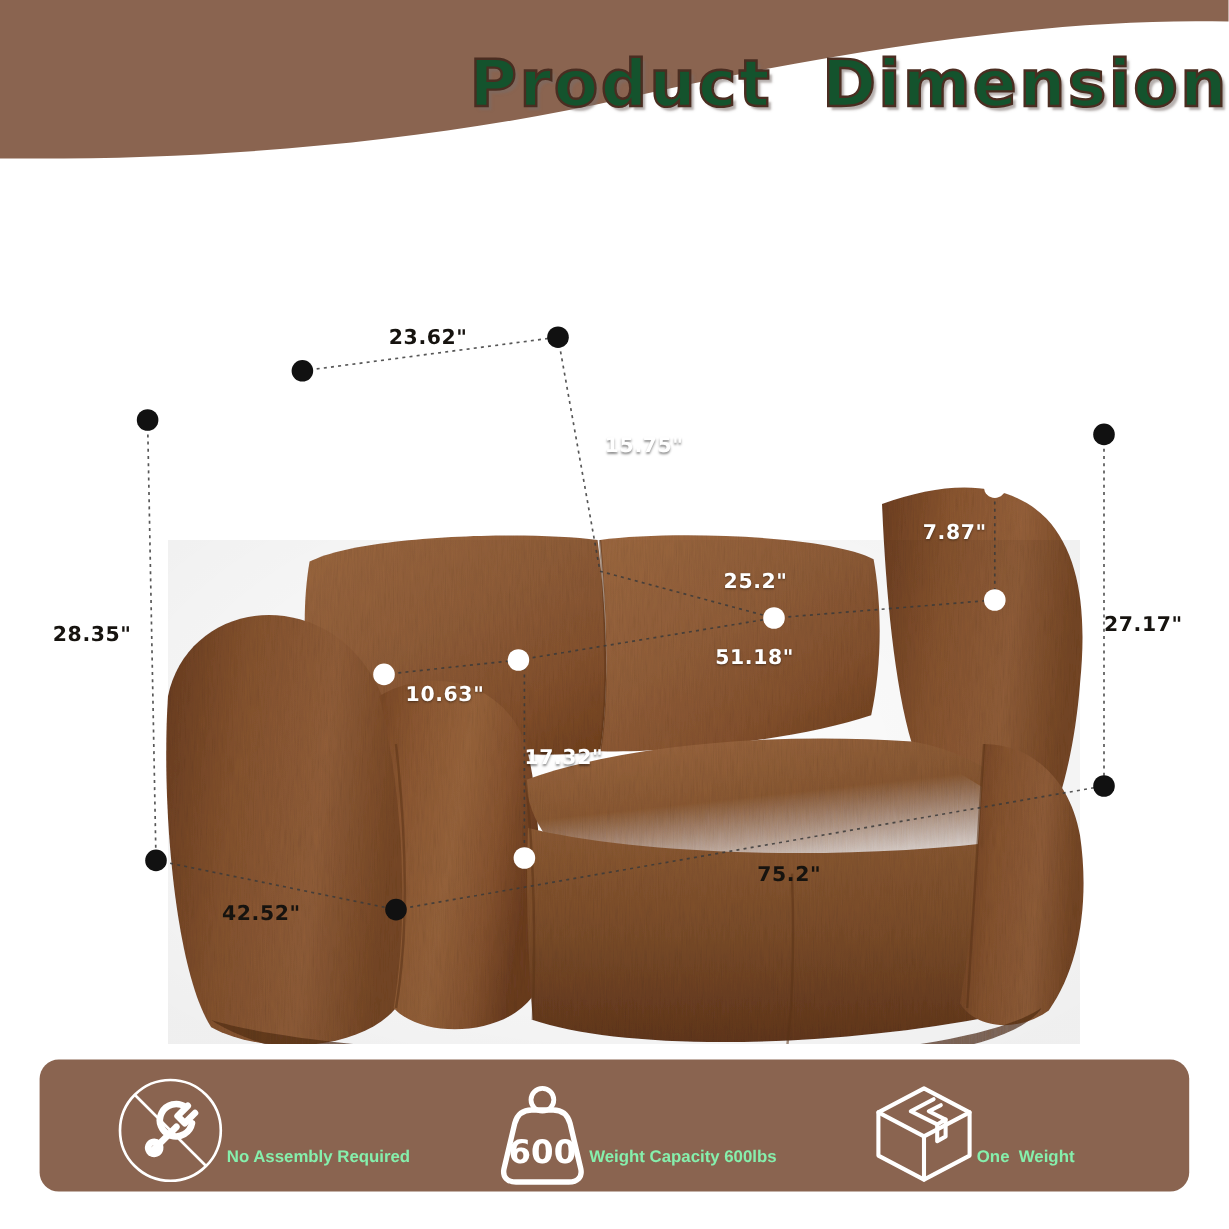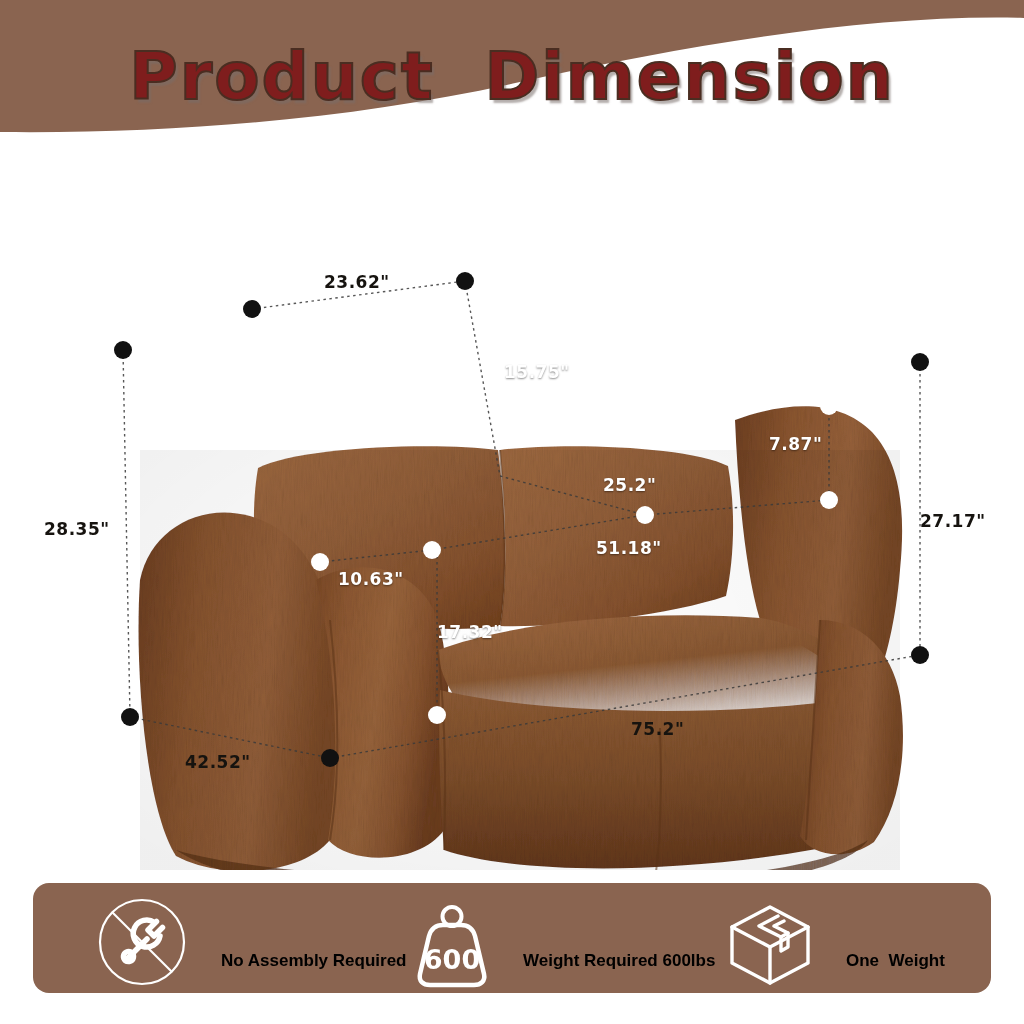--- a/index.html
+++ b/index.html
@@ -10,25 +10,25 @@
     overflow:hidden;
     position:relative;
   }
   #page{position:relative;width:1024px;height:1024px;background:#fff;overflow:hidden;}
 
   
   #header{position:absolute;left:0;top:0;width:1024px;height:145px;}
   #header svg{position:absolute;left:0;top:0;}
   #title{
     position:absolute;left:0;top:38px;width:1024px;
-    text-align:center;
+    text-align:right;
     font-family:"DejaVu Sans", sans-serif;
-    font-size:66px;font-weight:bold;
+    font-size:54px;font-weight:bold;
     letter-spacing:2px;
-    color:#7f1d1d;
+    color:#14532d;
     -webkit-text-stroke:2px #4a2d21;
     text-shadow:3px 4px 2px rgba(120,110,105,0.55);
     white-space:pre;
   }
 
   
   #stage{position:absolute;left:0;top:150px;width:1024px;height:720px;}
   #stage svg{position:absolute;left:0;top:0;}
 
   .dim-label{
@@ -52,27 +52,26 @@
   }
   .feature{
     display:flex;align-items:flex-end;
     height:100%;
   }
   .feature-icon{
     display:flex;align-items:flex-start;justify-content:center;
     padding-bottom:4px;
   }
   .feature-text{
-    color:#000000;
+    color:#86efac;
     font-family:"Liberation Sans", sans-serif;
     font-weight:bold;
-    font-size:17px;
+    font-size:14px;
     padding-bottom:22px;
     white-space:pre;
-    margin-left:32px;
   }
   #feat-assembly{position:absolute;left:62px;bottom:0;}
   #feat-weight{position:absolute;left:380px;bottom:0;}
   #feat-package{position:absolute;left:693px;bottom:0;}
   .feature-icon svg{display:block;}
 </style>
 </head>
 <body>
 
 <div id="page">
@@ -261,21 +260,21 @@
 
     <div class="feature" id="feat-weight">
       <div class="feature-icon">
         <svg width="78" height="86" viewBox="0 0 78 86">
           <circle cx="39" cy="13.5" r="9.5" fill="none" stroke="#ffffff" stroke-width="4"></circle>
           <path d="M30,22 L48,22 C55,22 60,26 62,33 L71,71 C72.5,78 68,82 61,82
                    L17,82 C10,82 5.5,78 7,71 L16,33 C18,26 23,22 30,22 Z" fill="none" stroke="#ffffff" stroke-width="4.5" stroke-linejoin="round"></path>
           <text x="39" y="66" text-anchor="middle" font-family="DejaVu Sans, sans-serif" font-size="27" font-weight="bold" fill="#ffffff">600</text>
         </svg>
       </div>
-      <div class="feature-text">Weight Required 600lbs</div>
+      <div class="feature-text">Weight Capacity 600lbs</div>
     </div>
 
     <div class="feature" id="feat-package">
       <div class="feature-icon">
         <svg width="88" height="88" viewBox="0 0 88 88">
           <g fill="none" stroke="#ffffff" stroke-width="3.4" stroke-linejoin="round" stroke-linecap="round">
             <path d="M44,6 L82,26 L82,62 L44,82 L6,62 L6,26 Z"></path>
             <path d="M6,26 L44,46 L82,26"></path>
             <line x1="44" y1="46" x2="44" y2="82"></line>
             <path d="M52,15 L33,25 L55,36 L62,32 L48,25 L58,20"></path>

